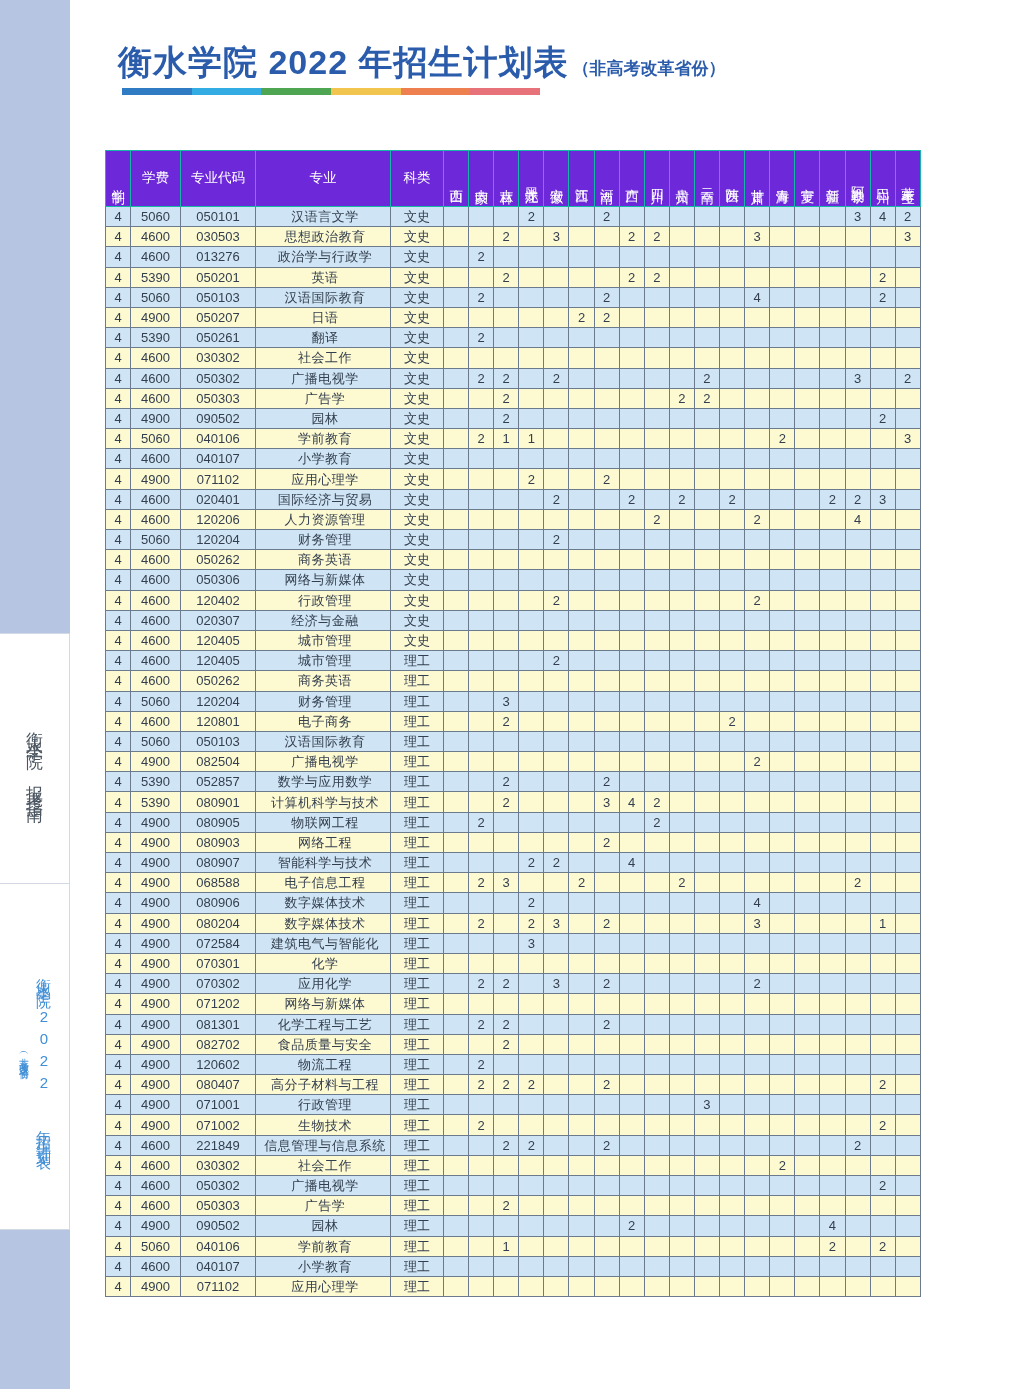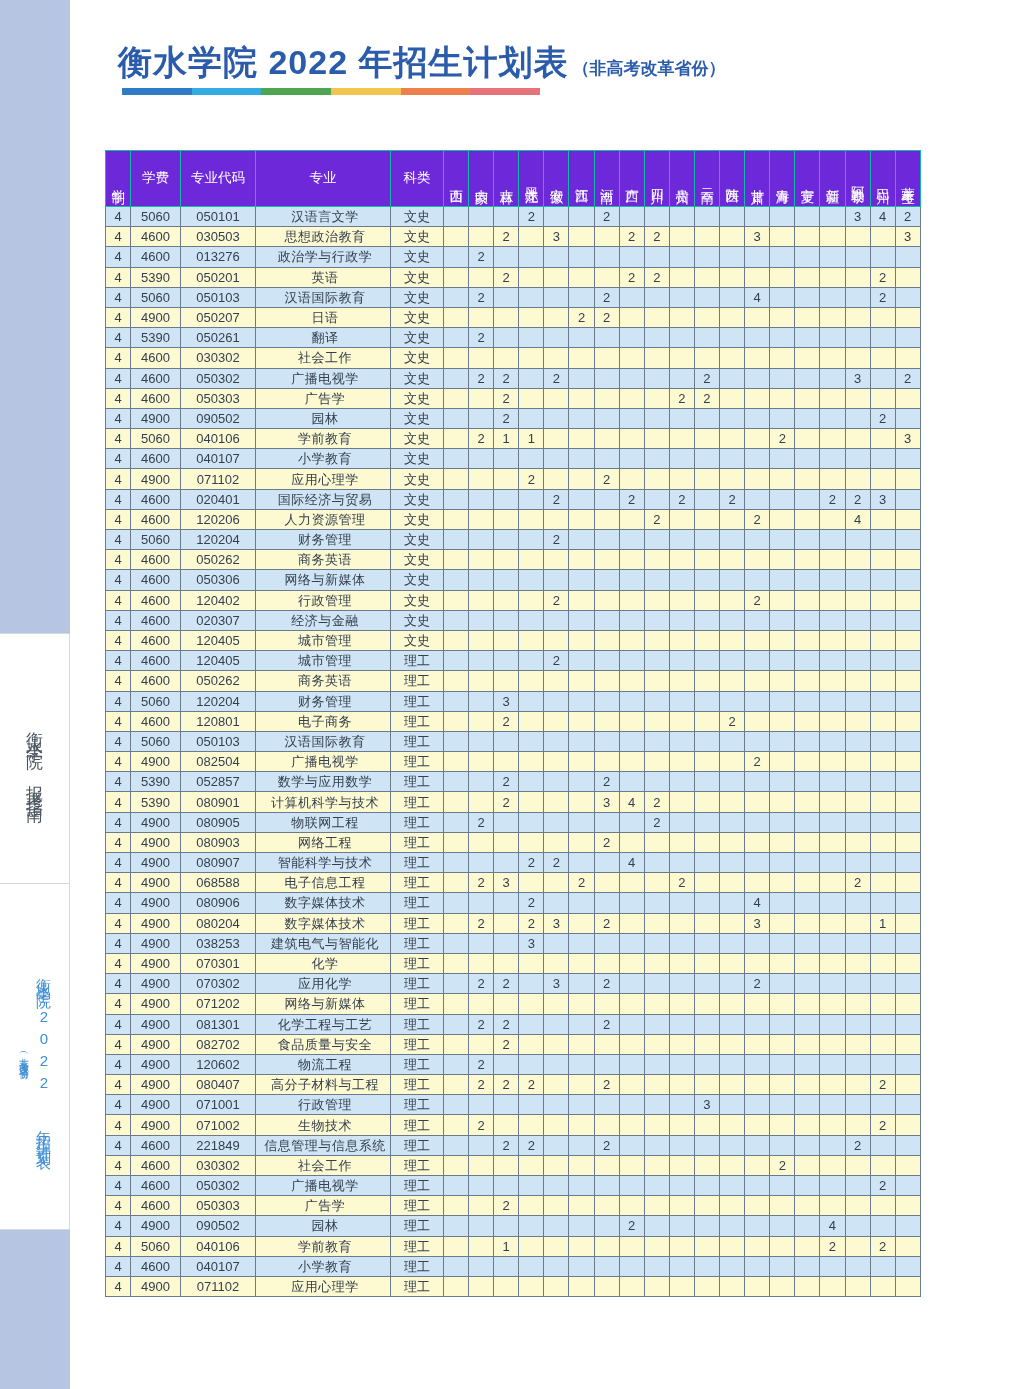--- a/index.html
+++ b/index.html
@@ -1051,21 +1051,21 @@
         <td></td>
         <td></td>
         <td></td>
         <td></td>
         <td>1</td>
         <td></td>
       </tr>
       <tr>
         <td>4</td>
         <td>4900</td>
-        <td>038253</td>
+        <td>072584</td>
         <td class="major">建筑电气与智能化</td>
         <td>理工</td>
         <td></td>
         <td></td>
         <td></td>
         <td>3</td>
         <td></td>
         <td></td>
         <td></td>
         <td></td>

